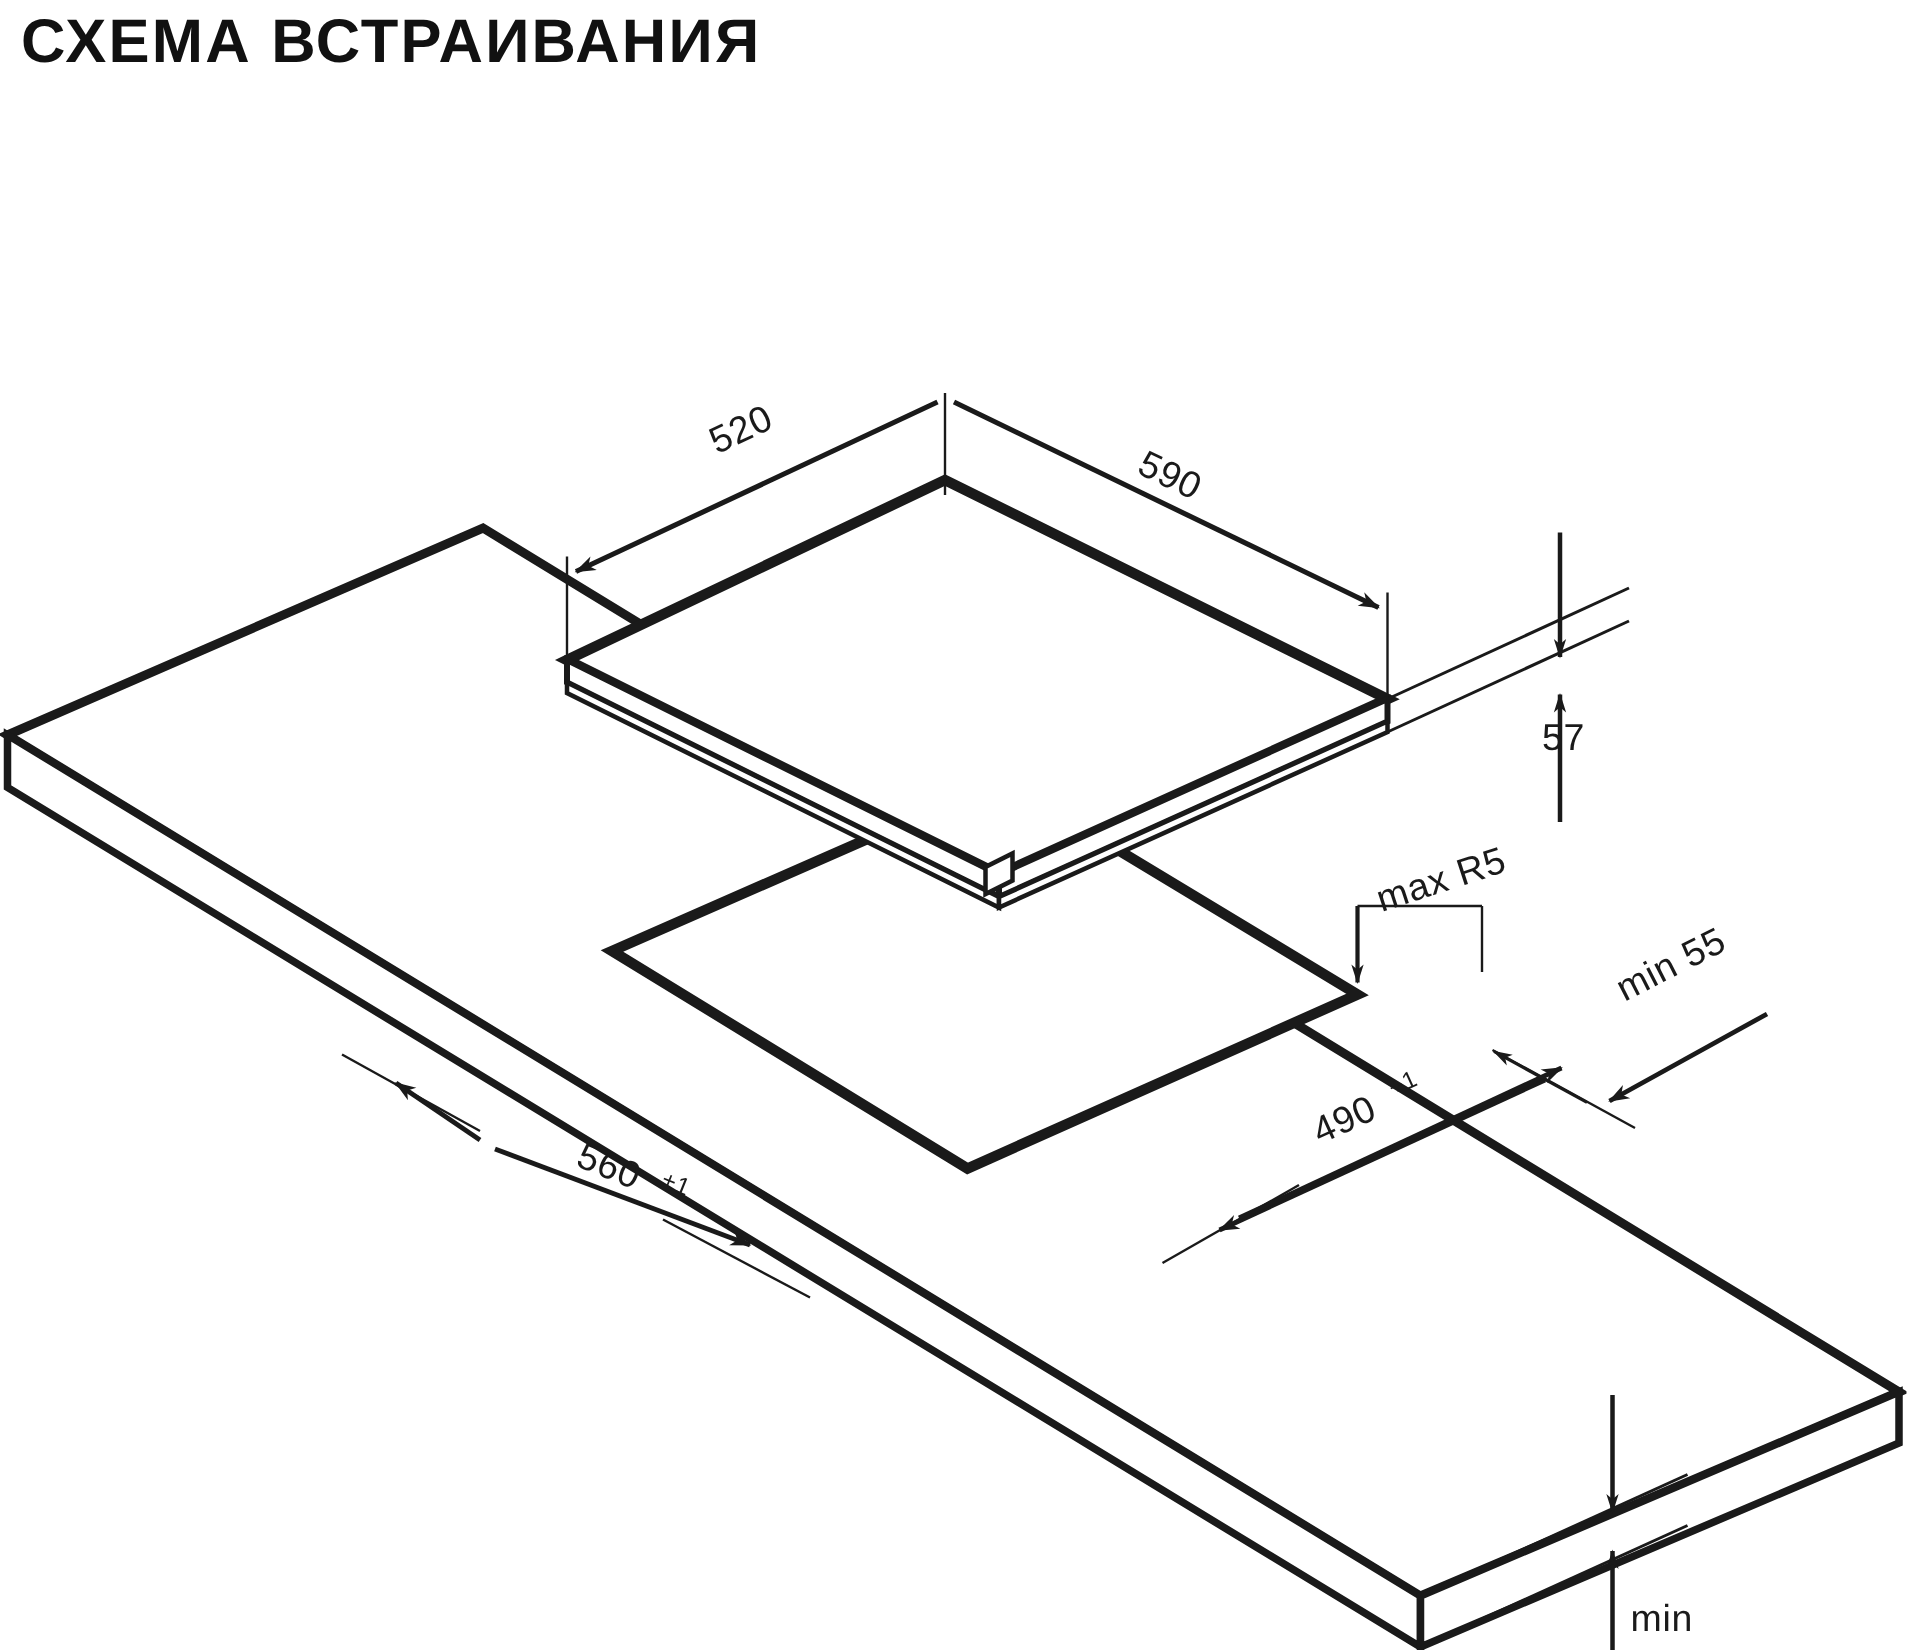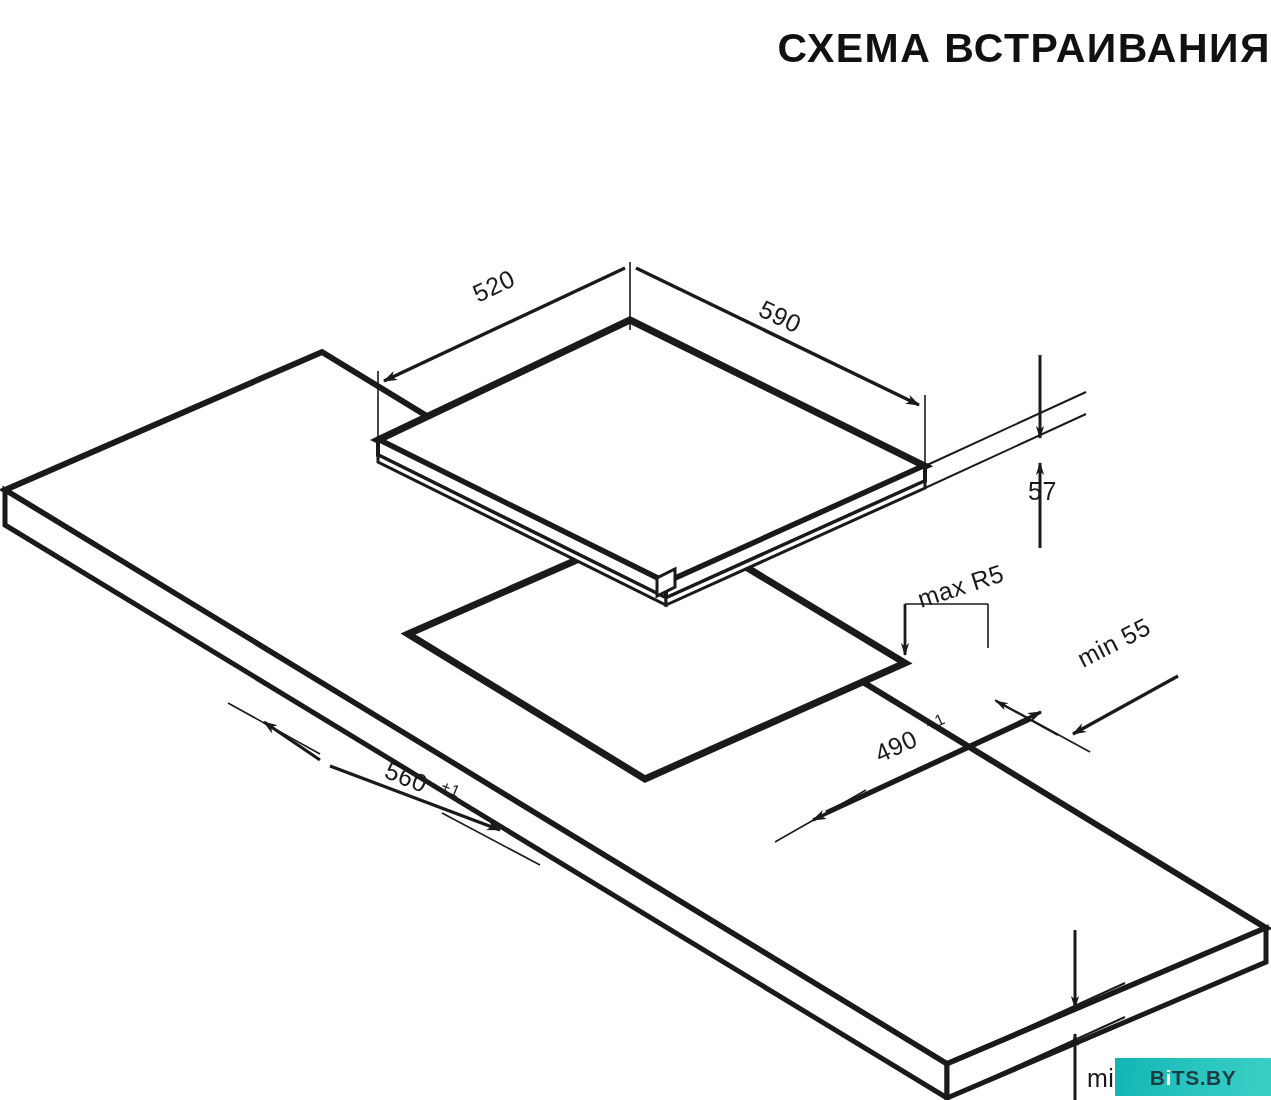--- a/index.html
+++ b/index.html
@@ -19,30 +19,29 @@
     position: relative;
     width: 1271px;
     height: 1100px;
     background: #ffffff;
   }
   #diagram-title {
     position: absolute;
     left: 0;
     top: 4px;
     width: 1271px;
-    text-align: right;
+    text-align: left;
     font-family: "Liberation Sans", sans-serif;
     font-weight: bold;
     font-size: 41px;
     letter-spacing: 1.5px;
     color: #111111;
     white-space: nowrap;
     padding-left: 14px;
     box-sizing: border-box;
-    margin-top: 21px;
   }
   #drawing {
     position: absolute;
     left: 0;
     top: 0;
     width: 1271px;
     height: 1100px;
   }
   .dim-label {
     font-family: "Liberation Sans", sans-serif;
@@ -182,17 +181,14 @@
     <g>
       <line x1="1075" y1="930" x2="1075" y2="1008" stroke="#1a1a1a" stroke-width="3" marker-end="url(#arrHeadThin)"></line>
       <line x1="1075" y1="1100" x2="1075" y2="1034" stroke="#1a1a1a" stroke-width="3" marker-end="url(#arrHeadThin)"></line>
       <line x1="947" y1="1064" x2="1125" y2="983" stroke="#1a1a1a" stroke-width="2"></line>
       <line x1="947" y1="1098" x2="1125" y2="1017" stroke="#1a1a1a" stroke-width="2"></line>
       <text class="dim-label" x="1087" y="1087">min</text>
     </g>
 
   </svg>
 
-  <div id="watermark">
-    <span id="watermark-text"><span>B</span><span class="dot-i">i</span><span>TS.BY</span></span>
-  </div>
 
 </div>
 
 </body></html>

